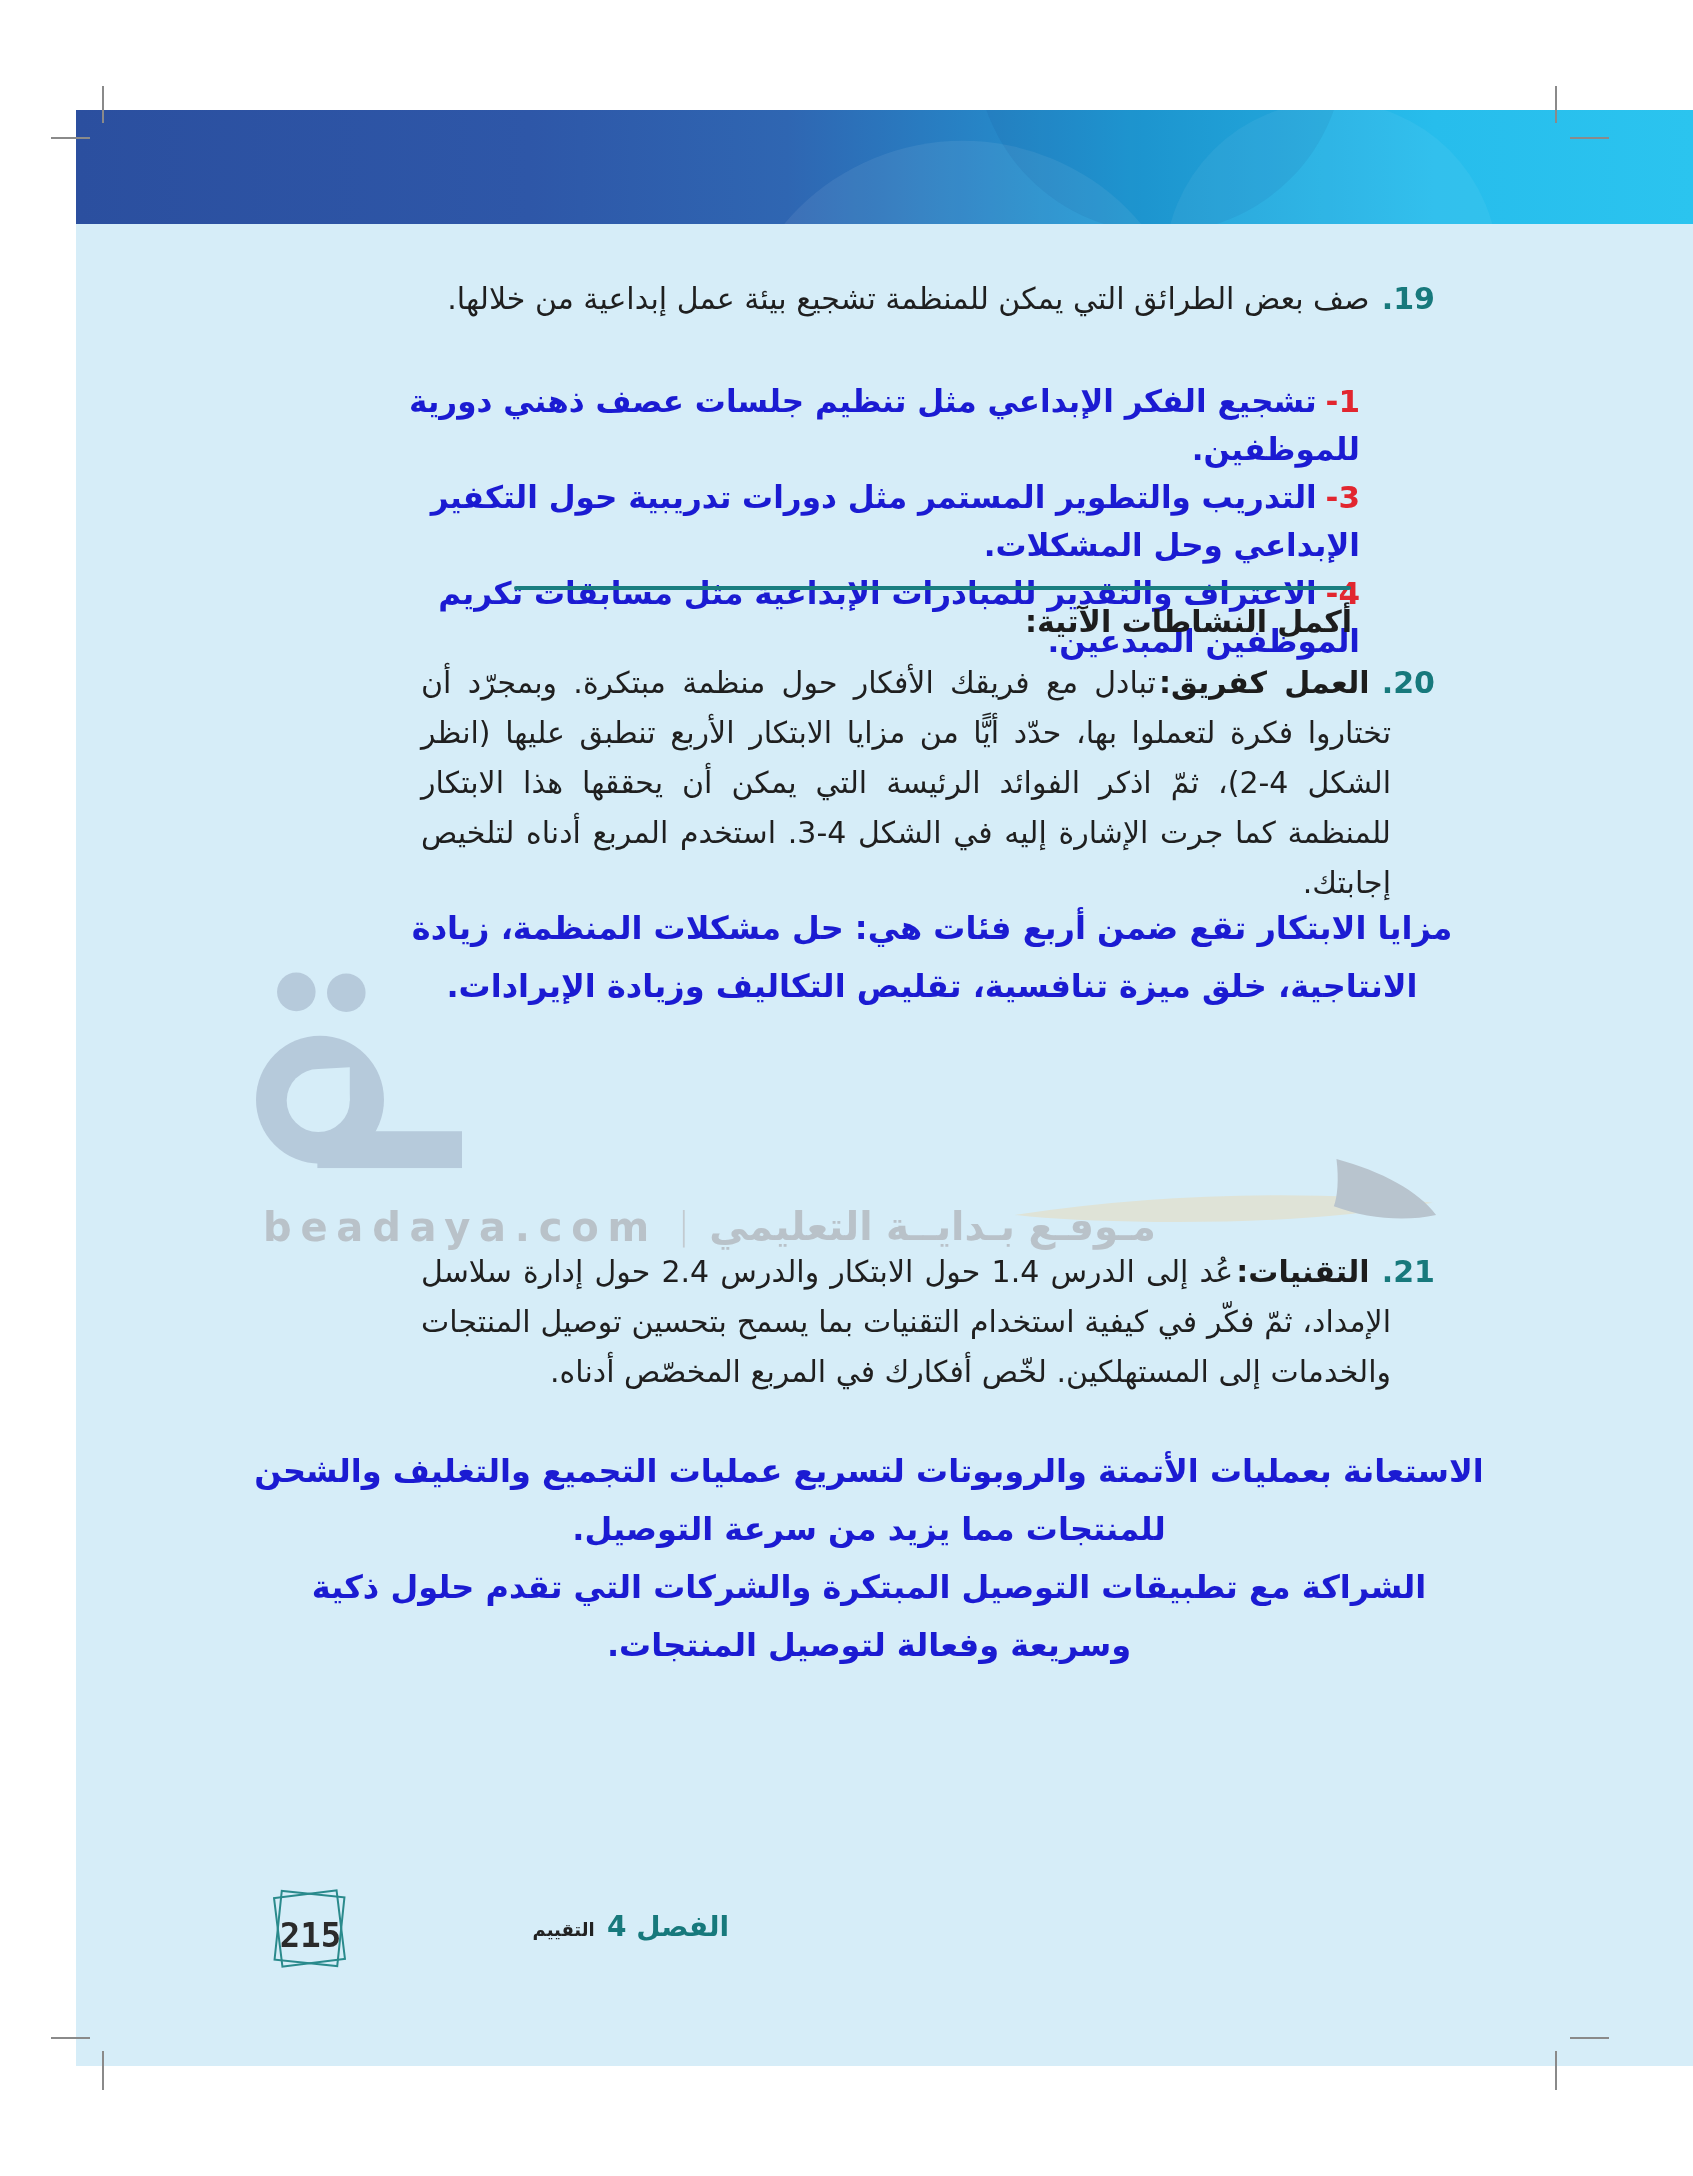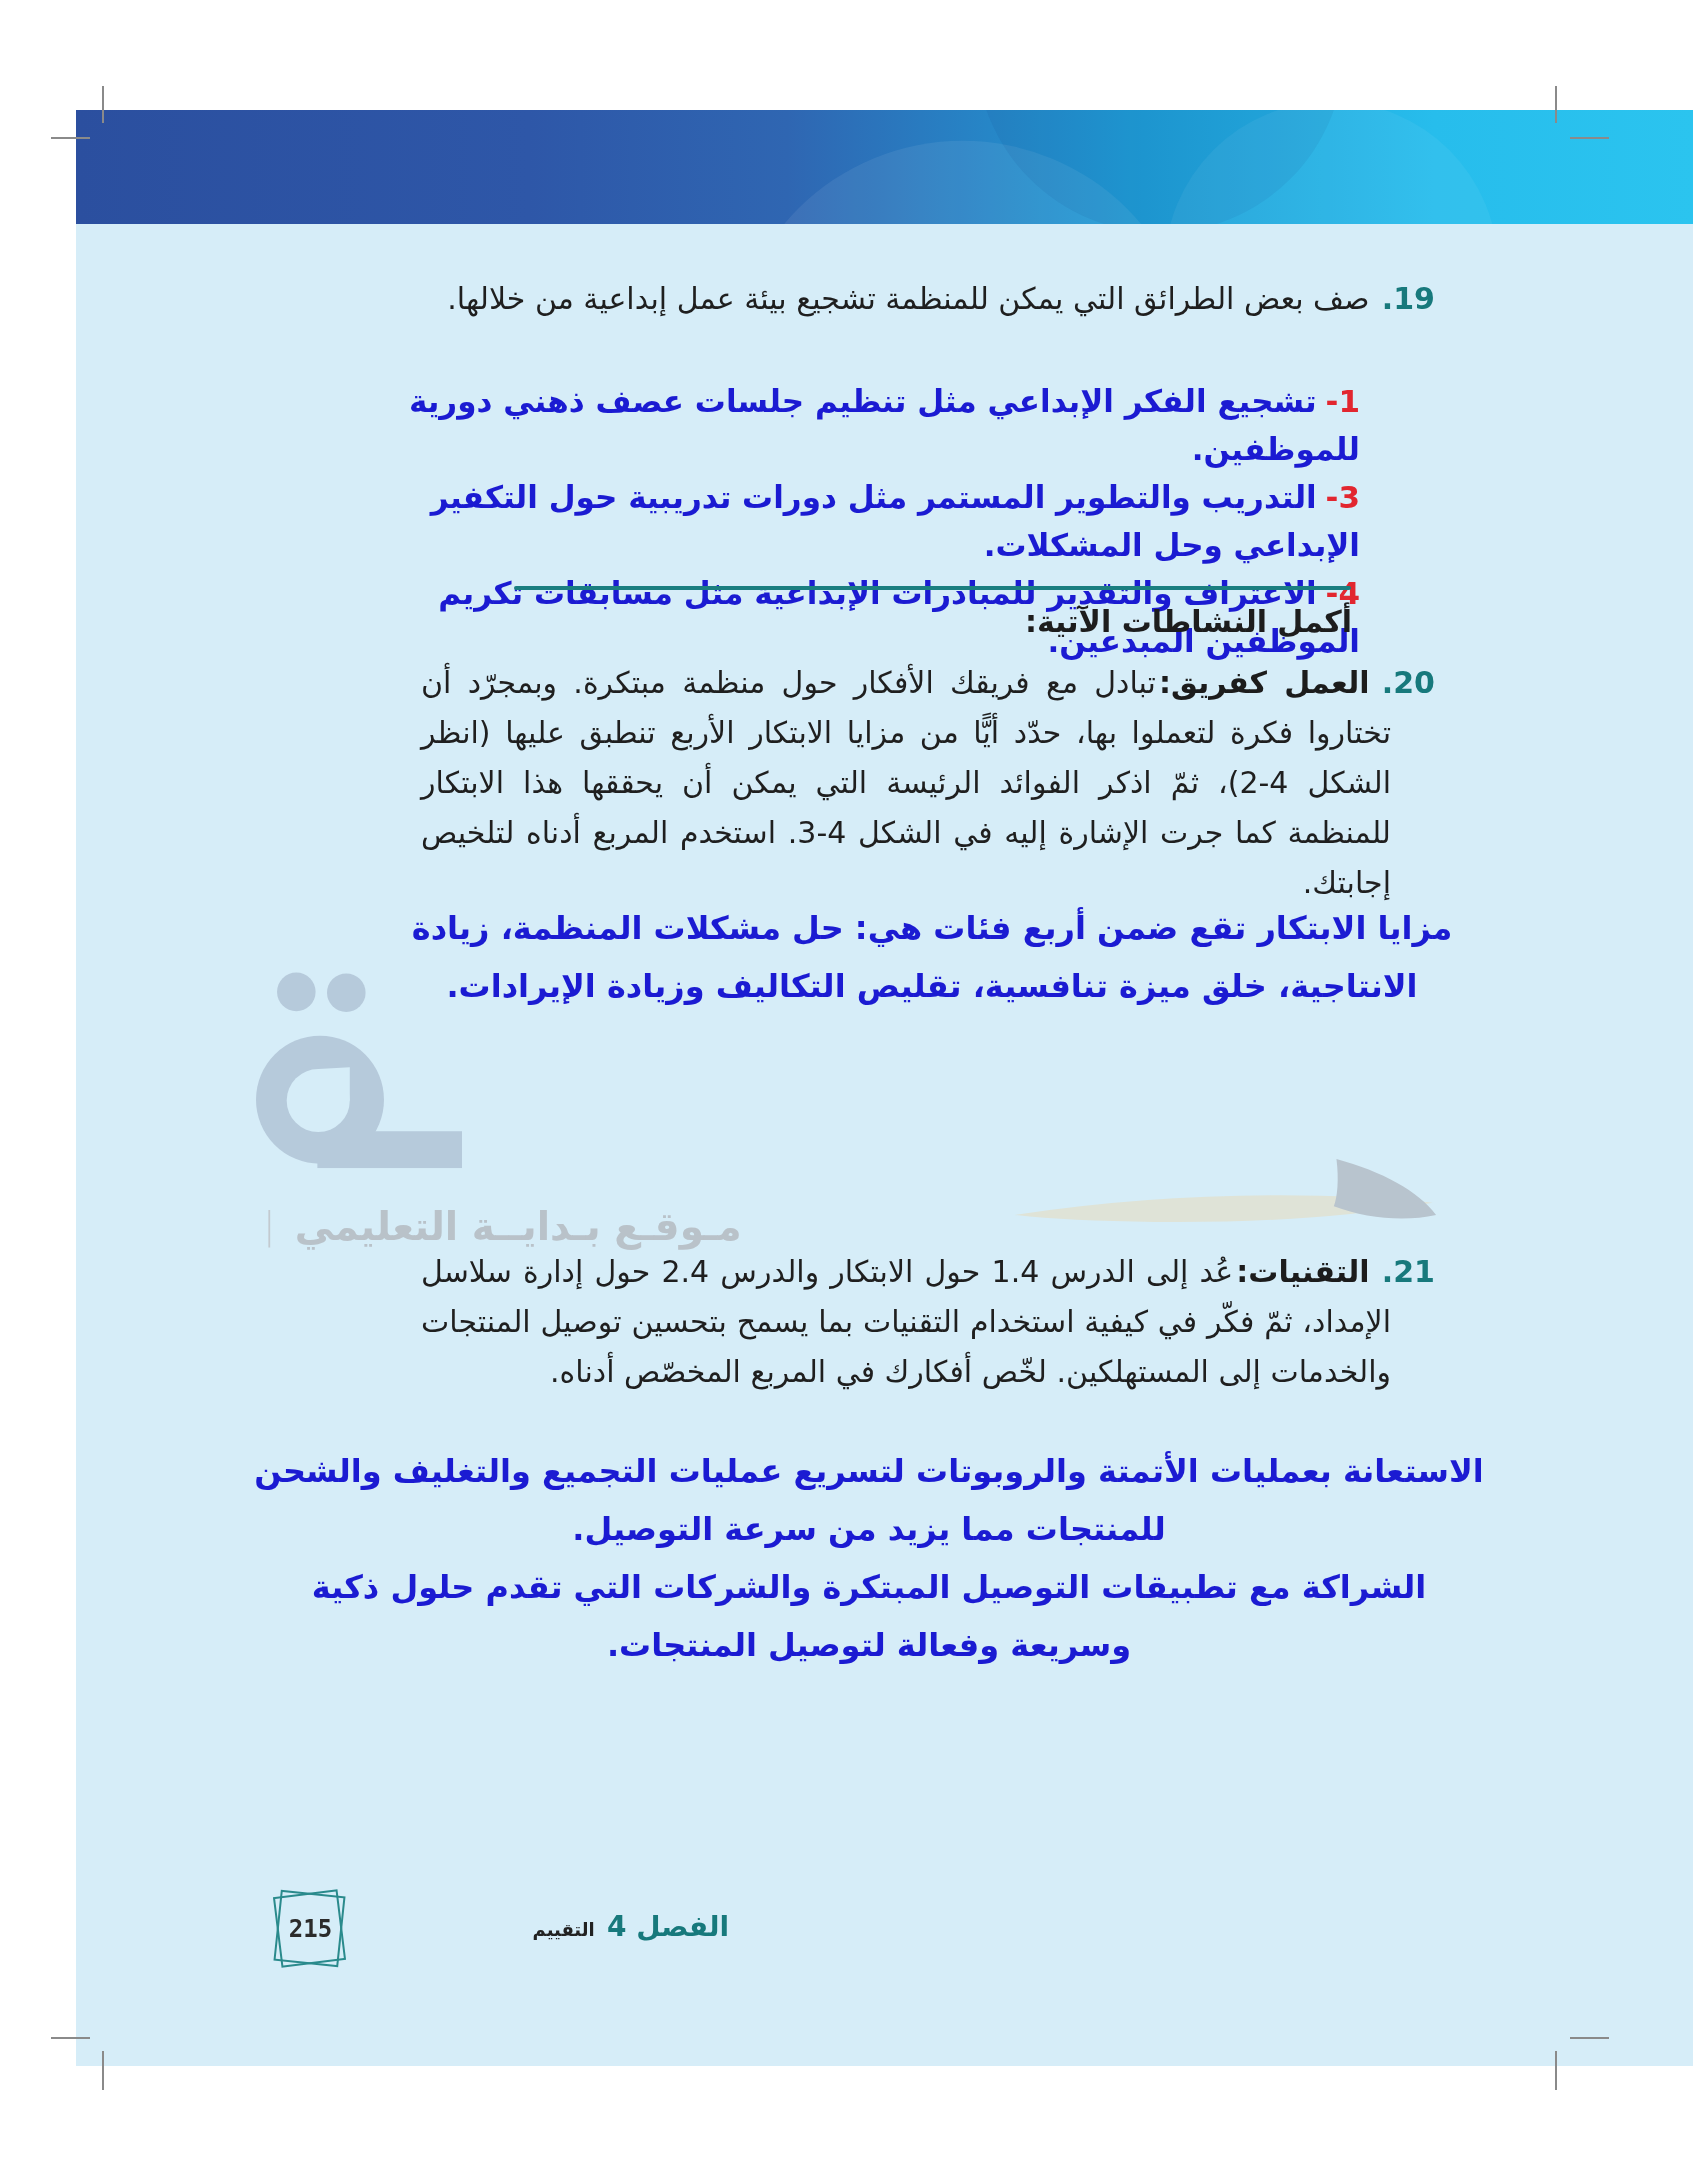--- a/index.html
+++ b/index.html
@@ -30,22 +30,22 @@
   
   .wm-row{display:flex;align-items:center;gap:19.3px;color:#b9c2c9;direction:ltr;}
   .wm-latin{font-size:40px;font-weight:600;letter-spacing:8.8px;}
   .wm-sep{font-size:37px;font-weight:300;color:#c3cad0;}
   .wm-arabic{font-size:39px;font-weight:600;direction:rtl;}
   
   .footer{direction:rtl;text-align:right;}
   .footer .chapter{color:#17797c;font-weight:bold;font-size:28px;}
   .footer .section{color:#222222;font-size:18px;font-weight:600;margin-right:12.3px;}
   .badge-square{position:absolute;border:2.6px solid #2a8a8c;width:61px;height:67px;left:0;top:0;background:transparent;}
-  .badge-num{position:absolute;left:0;top:0;width:67px;height:72px;display:flex;align-items:center;justify-content:center;
-    font-size:24px;font-weight:bold;color:#2b2b2b;font-family:"DejaVu Sans Mono","DejaVu Sans",sans-serif;}
+  .badge-num{position:absolute;left:0;top:6px;width:67px;height:72px;display:flex;align-items:center;justify-content:center;
+    font-size:34px;font-weight:bold;color:#2b2b2b;font-family:"DejaVu Sans Mono","DejaVu Sans",sans-serif;}
 </style>
 </head>
 <body>
 
 <div class="abs page"></div>
 
 <div class="abs band">
   <svg viewBox="0 0 1842 130" preserveAspectRatio="none">
     <circle cx="1010" cy="300" r="265" fill="rgba(255,255,255,0.07)"></circle>
     <circle cx="1235" cy="-70" r="210" fill="rgba(10,45,110,0.07)"></circle>
@@ -91,20 +91,21 @@
 <svg class="abs" style="left:256px;top:968px;" width="206" height="202" viewBox="0 0 235 230">
   <circle cx="46" cy="27" r="22" fill="#b6cadb"></circle>
   <circle cx="103" cy="28" r="22" fill="#b6cadb"></circle>
   <circle cx="73" cy="150" r="73" fill="#b6cadb"></circle>
   <rect x="70" y="186" width="165" height="42" fill="#b6cadb"></rect>
   <circle cx="71" cy="151" r="36" fill="#d6edf8"></circle>
   <path d="M71 115 L107 113 L107 151 L71 151 Z" fill="#d6edf8"></path>
 </svg>
 
 <div class="abs wm-row" style="left:263px;top:1201px;height:51px;">
+  <span class="wm-latin">beadaya.com</span>
   <span class="wm-sep">|</span>
   <span class="wm-arabic">مـوقـع بـدايــة التعليمي</span>
 </div>
 
 <svg class="abs" style="left:1014px;top:1152px;" width="430" height="83" viewBox="0 0 490 95">
   <path d="M0 72 Q170 46 350 50 Q430 52 478 58 Q340 82 160 80 Q60 79 0 72 Z" fill="#dfe3d7"></path>
   <path d="M368 8 C371 32 369 52 365 62 C402 76 446 80 482 72 C462 45 420 22 368 8 Z" fill="#b8c4ce"></path>
 </svg>
 
 <div class="abs q" style="left:421px;top:1247px;width:970px;">

